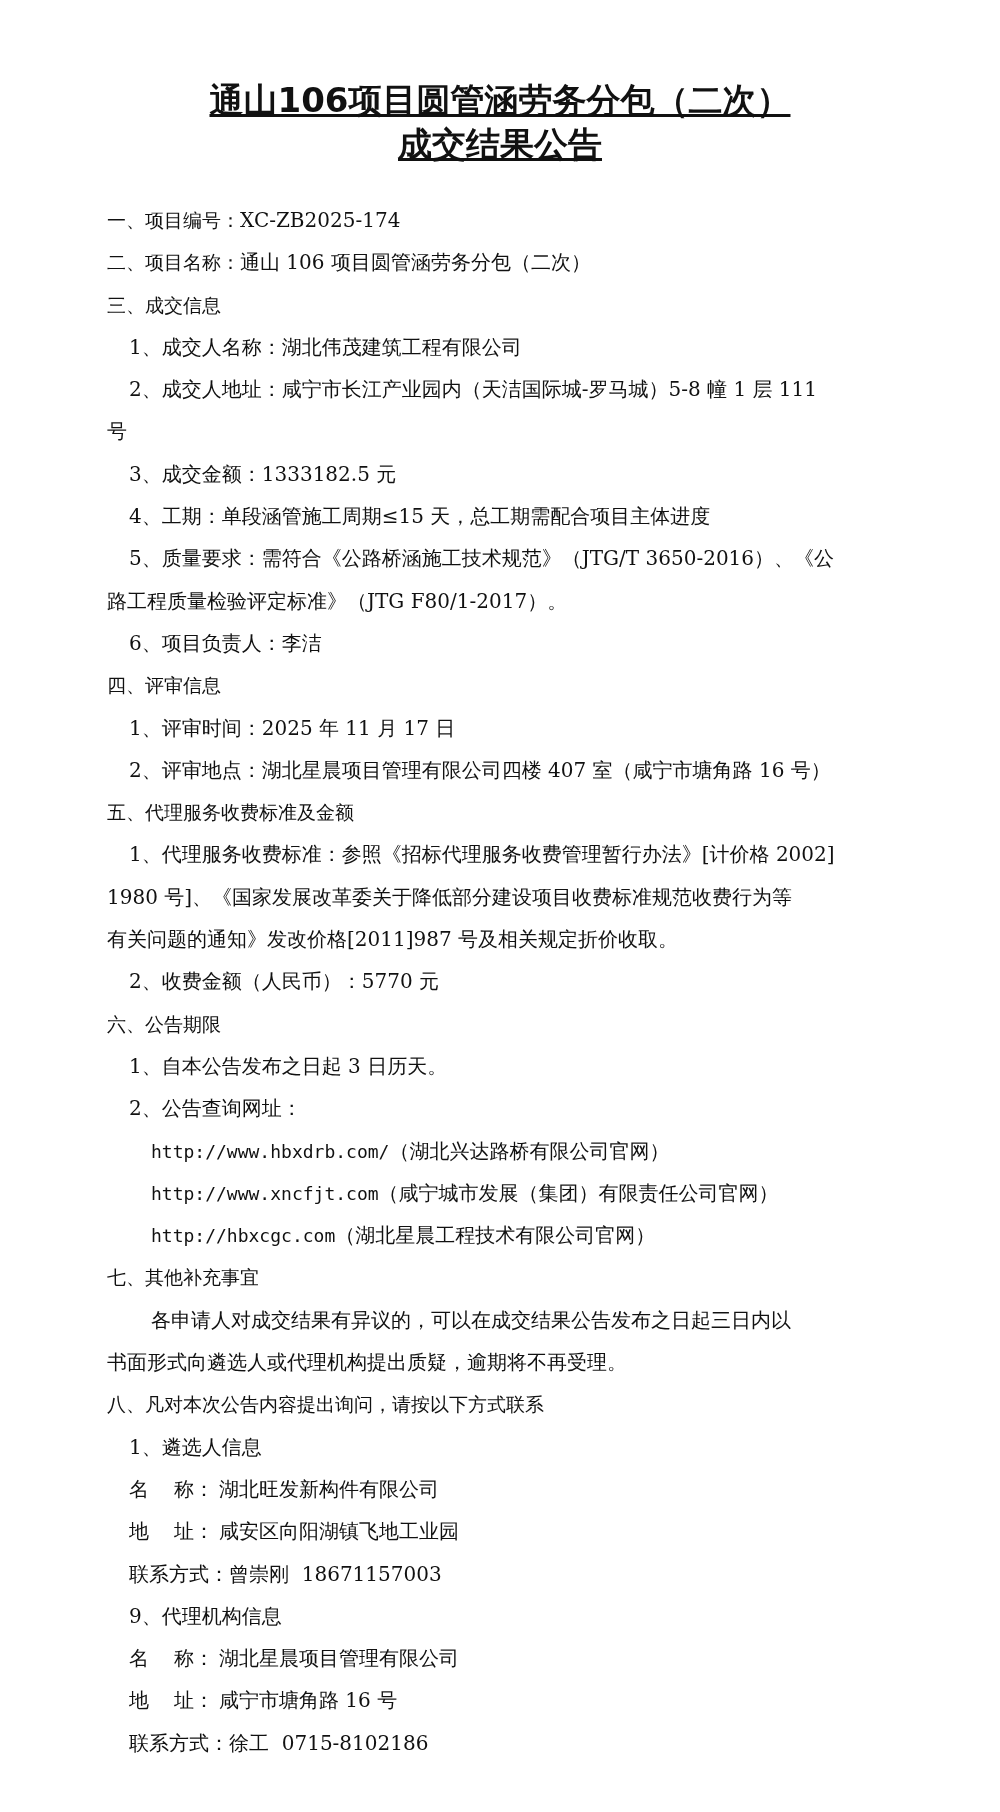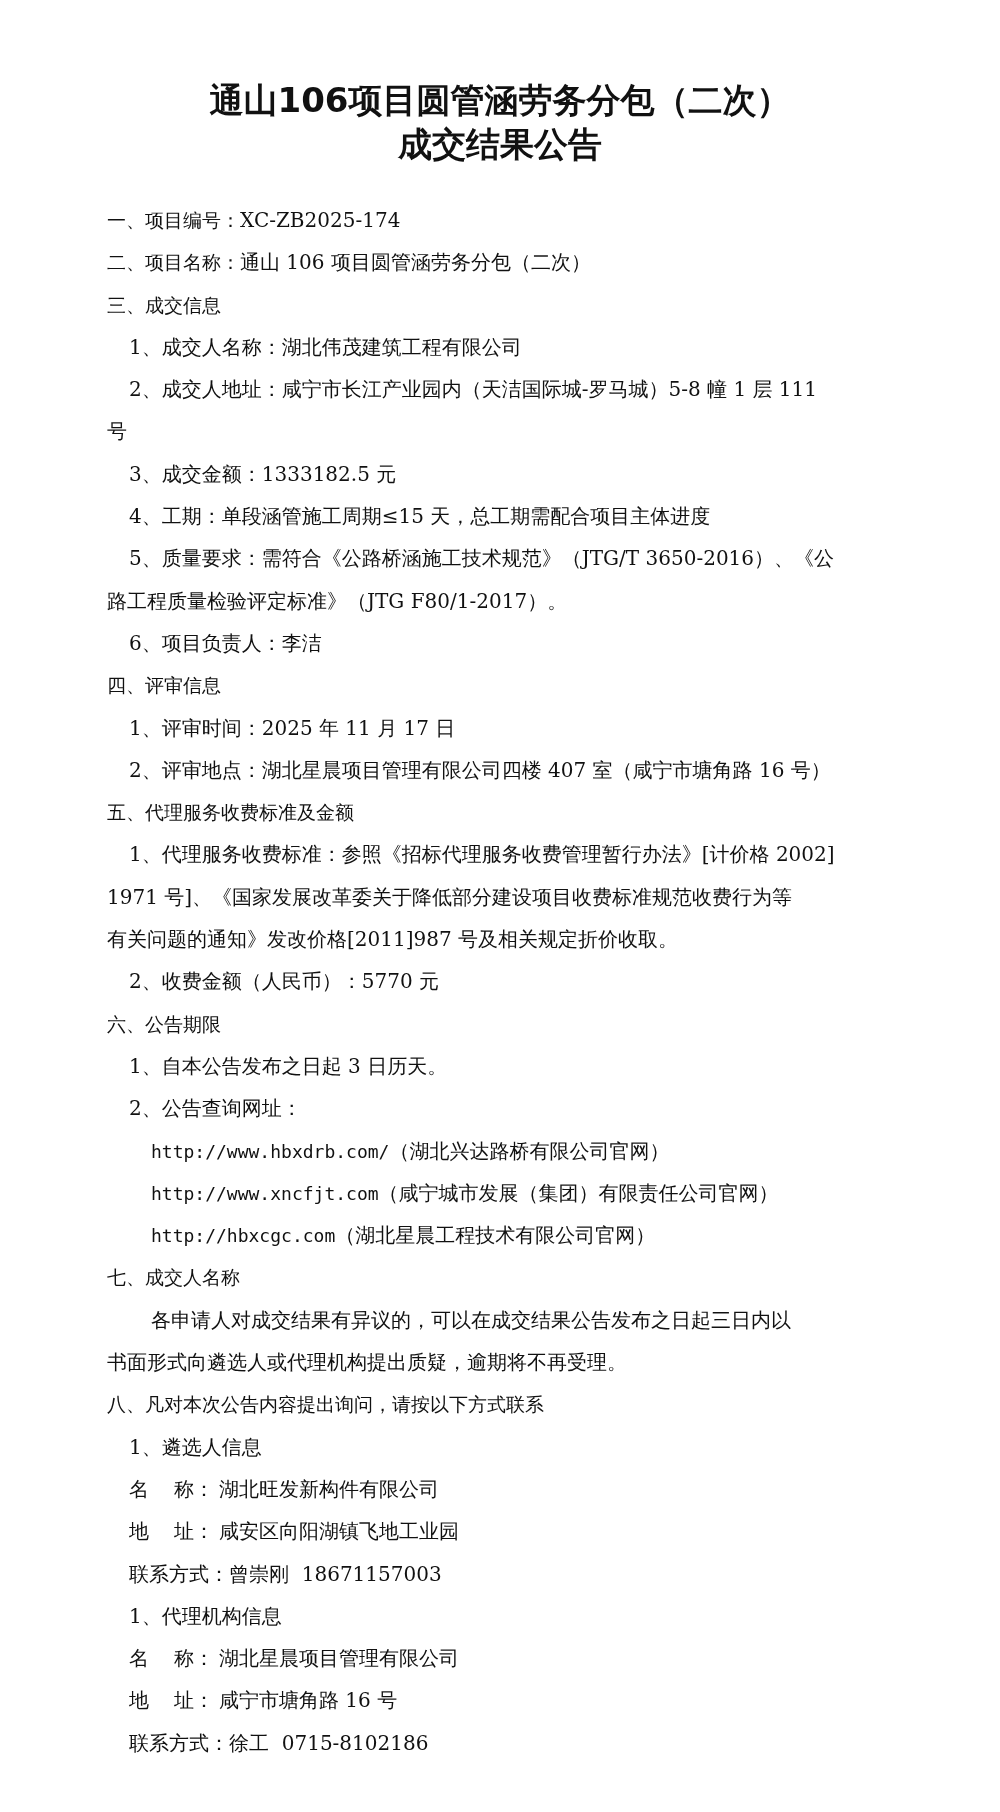--- a/index.html
+++ b/index.html
@@ -19,20 +19,21 @@
     }
     .title {
       position: absolute;
       left: 0; width: 1000px;
       text-align: center;
       font-family: "DejaVu Sans", "Liberation Sans", sans-serif;
       font-weight: bold;
       font-size: 34px;
       line-height: 40px;
       letter-spacing: 0px;
+      text-decoration: underline;
     }
     .title.l1 { top: 80px; }
     .title.l2 { top: 124px; text-align: center; }
     .body {
       position: absolute;
       left: 107px;
       top: 199px;
       width: 800px;
       font-size: 20px;
       line-height: 42.3px;
@@ -89,55 +90,55 @@
     <div class="line h">四、评审信息</div>
     <div class="line i1">
       <span>1、评审时间：</span><span>2025 年 11 月 17 日</span>
     </div>
     <div class="line i1">
       <span>2、评审地点：</span><span>湖北星晨项目管理有限公司四楼 407 室（咸宁市塘角路 16 号）</span>
     </div>
 
     <div class="line h">五、代理服务收费标准及金额</div>
     <div class="line i1">1、代理服务收费标准：参照《招标代理服务收费管理暂行办法》[计价格 2002]</div>
-    <div class="line">1971 号]、《国家发展改革委关于降低部分建设项目收费标准规范收费行为等</div>
+    <div class="line">1980 号]、《国家发展改革委关于降低部分建设项目收费标准规范收费行为等</div>
     <div class="line">有关问题的通知》发改价格[2011]987 号及相关规定折价收取。</div>
     <div class="line i1">
       <span>2、收费金额（人民币）：</span><span>5770 元</span>
     </div>
 
     <div class="line h">六、公告期限</div>
     <div class="line i1">1、自本公告发布之日起 3 日历天。</div>
     <div class="line i1">2、公告查询网址：</div>
     <div class="line ip">
       <span class="mono">http://www.hbxdrb.com/</span><span>（湖北兴达路桥有限公司官网）</span>
     </div>
     <div class="line ip">
       <span class="mono">http://www.xncfjt.com</span><span>（咸宁城市发展（集团）有限责任公司官网）</span>
     </div>
     <div class="line ip">
       <span class="mono">http://hbxcgc.com</span><span>（湖北星晨工程技术有限公司官网）</span>
     </div>
 
-    <div class="line h">七、成交人名称</div>
+    <div class="line h">七、其他补充事宜</div>
     <div class="line ip">各申请人对成交结果有异议的，可以在成交结果公告发布之日起三日内以</div>
     <div class="line">书面形式向遴选人或代理机构提出质疑，逾期将不再受理。</div>
 
     <div class="line h">八、凡对本次公告内容提出询问，请按以下方式联系</div>
     <div class="line i1">1、遴选人信息</div>
     <div class="line i1">
       <span class="kv-k1">名</span><span class="kv-k2">称：</span><span>湖北旺发新构件有限公司</span>
     </div>
     <div class="line i1">
       <span class="kv-k1">地</span><span class="kv-k2">址：</span><span>咸安区向阳湖镇飞地工业园</span>
     </div>
     <div class="line i1">
       <span>联系方式：</span><span style="white-space:pre">曾崇刚  18671157003</span>
     </div>
-    <div class="line i1">1、代理机构信息</div>
+    <div class="line i1">9、代理机构信息</div>
     <div class="line i1">
       <span class="kv-k1">名</span><span class="kv-k2">称：</span><span>湖北星晨项目管理有限公司</span>
     </div>
     <div class="line i1">
       <span class="kv-k1">地</span><span class="kv-k2">址：</span><span>咸宁市塘角路 16 号</span>
     </div>
     <div class="line i1">
       <span>联系方式：</span><span style="white-space:pre">徐工  0715-8102186</span>
     </div>
 

